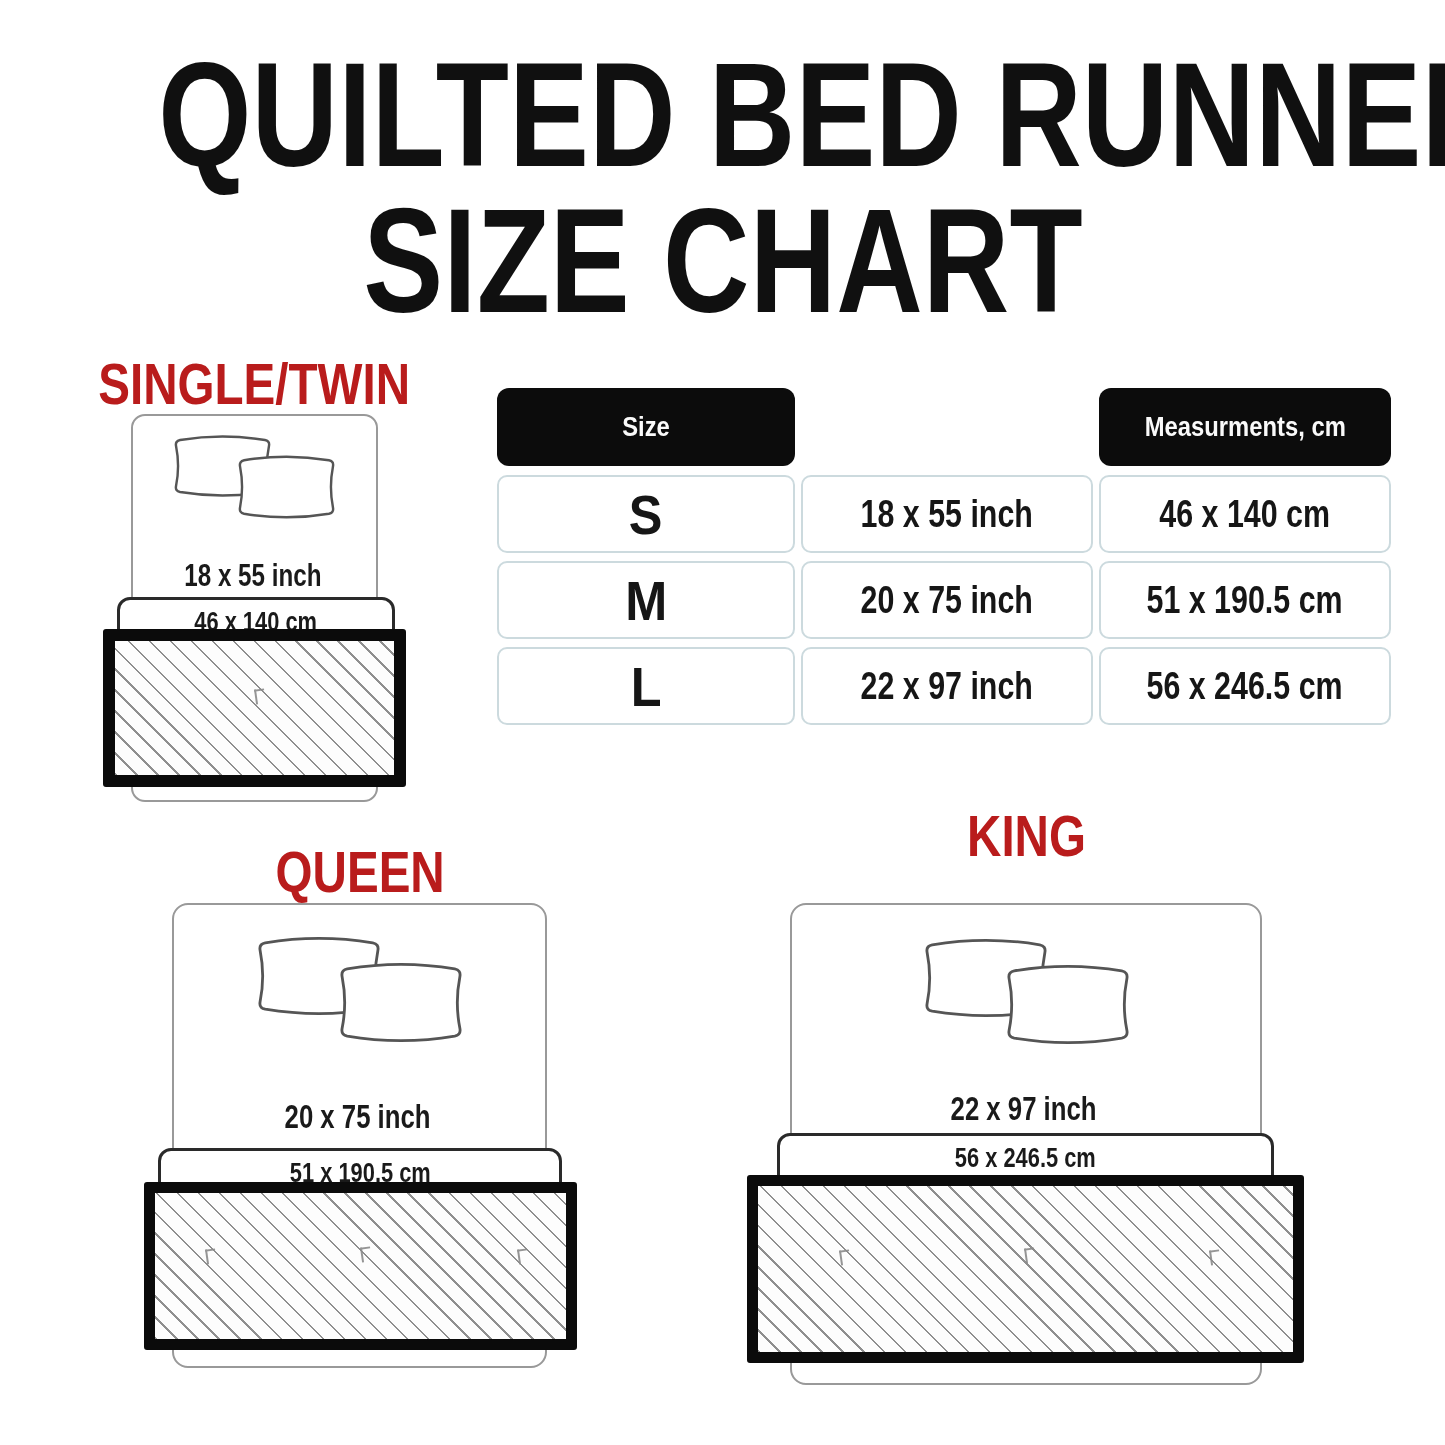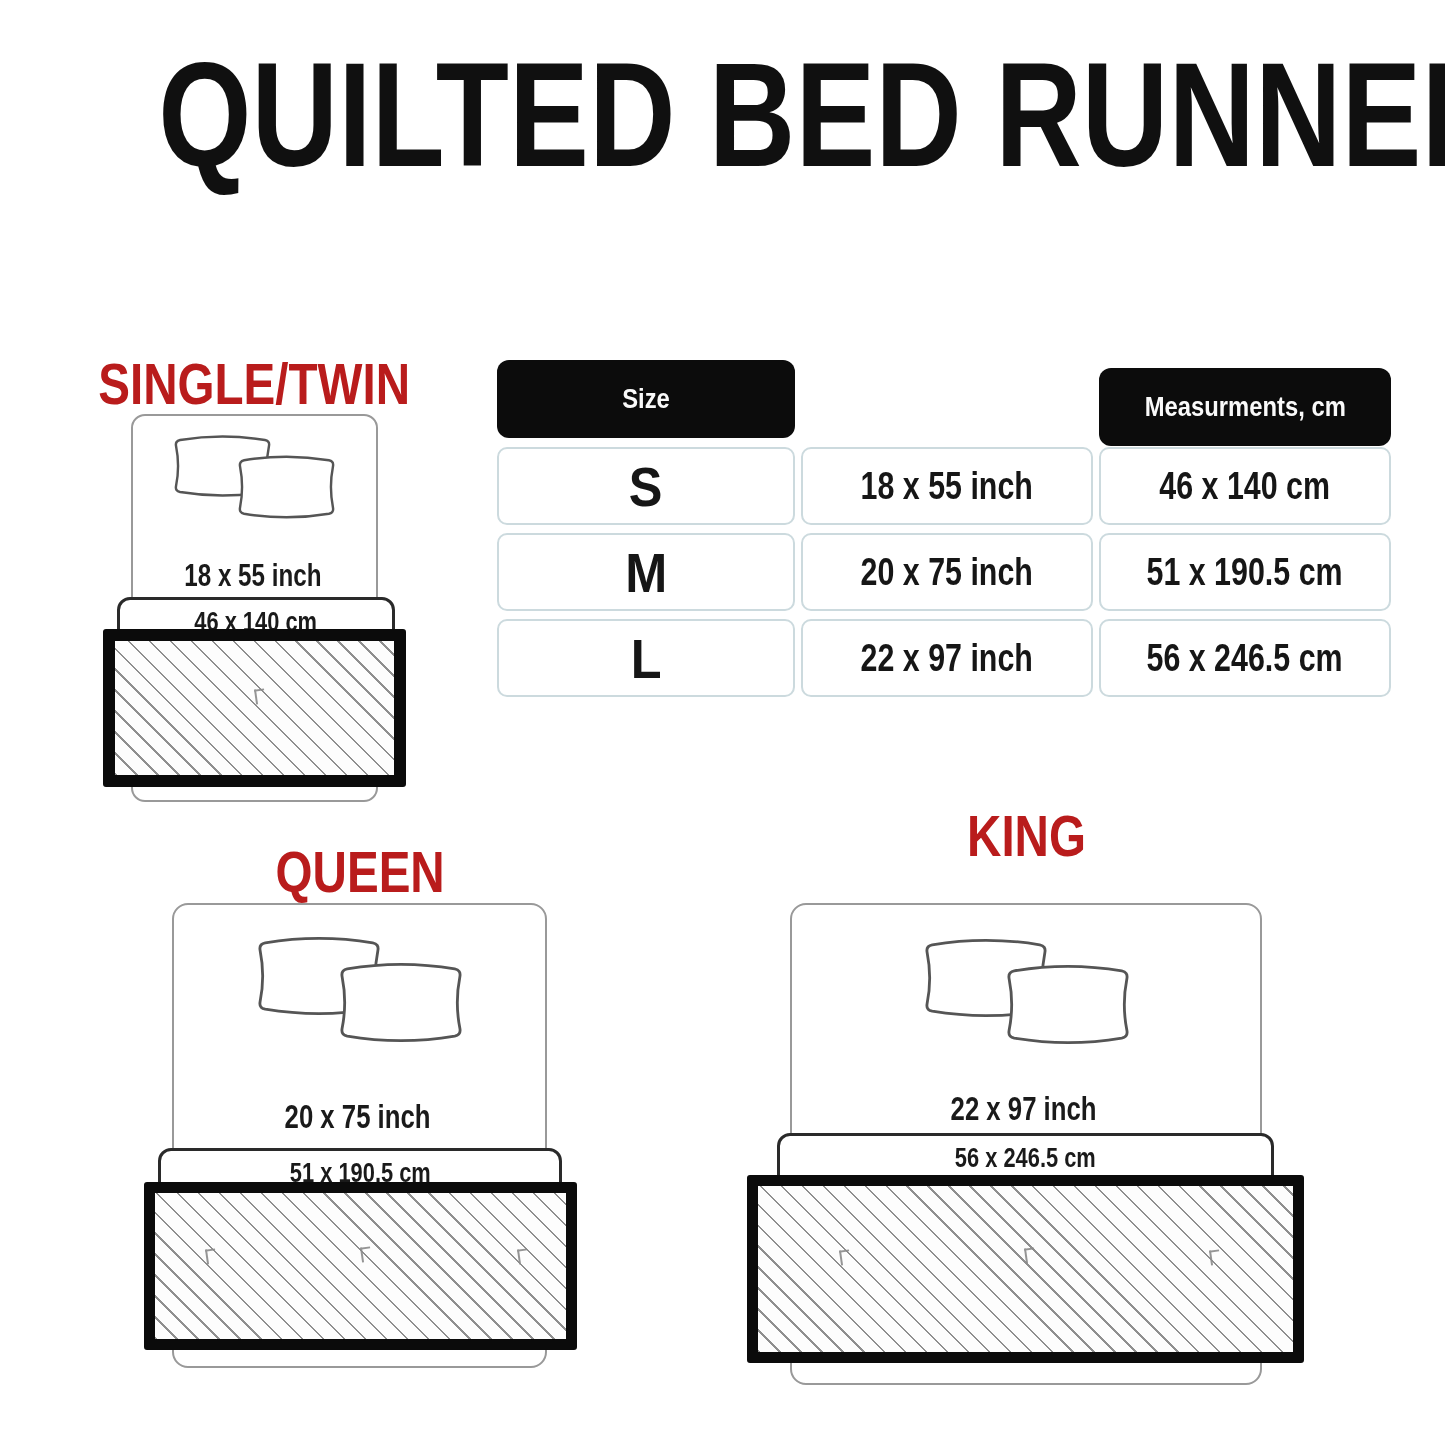--- a/index.html
+++ b/index.html
@@ -5,21 +5,21 @@
   html,body{margin:0;padding:0;background:#ffffff;}
   .page{
     position:relative;
     width:1445px;height:1445px;
     background:#ffffff;
     font-family:"Liberation Sans","DejaVu Sans",sans-serif;
     color:#141414;
     overflow:hidden;
   }
   .abs{position:absolute;}
-  .center-text{display:flex;align-items:center;justify-content:center;text-align:center;}
+  .center-text{display:flex;align-items:center;justify-content:center;text-align:center;margin-top:28px;}
   
   .cond{display:inline-block;transform:scaleX(0.80);transform-origin:center;white-space:nowrap;}
   .cond-title{display:inline-block;transform:scaleX(0.81);transform-origin:center;white-space:nowrap;}
 
   
   .title{
     left:0;top:42px;width:1445px;
     font-size:148px;font-weight:800;line-height:146px;
     text-align:center;color:#101010;letter-spacing:0px;
   }
@@ -67,28 +67,29 @@
     transform:rotate(-8deg);opacity:.9;
   }
 </style>
 </head>
 <body>
 
 <div class="page">
 
   <div class="abs title">
     <div><span class="cond-title">QUILTED BED RUNNER</span></div>
+    <div><span class="cond-title">SIZE CHART</span></div>
   </div>
 
   <div class="abs" style="left:497px;top:360px;width:894px;height:337px;">
 
     <div class="abs th center-text" style="left:0;top:0;width:298px;height:78px;">
       <span class="cond" style="transform:scaleX(0.85)">Size</span>
     </div>
-    <div class="abs th center-text" style="left:602px;top:8px;width:292px;height:78px;">
+    <div class="abs th center-text" style="left:602px;top:0;width:292px;height:78px;">
       <span class="cond" style="transform:scaleX(0.85)">Measurments, cm</span>
     </div>
 
     <div class="abs td td-size center-text" style="left:0;top:87px;width:294px;height:74px;">
       <span class="cond" style="transform:scaleX(0.9)">S</span>
     </div>
     <div class="abs td td-val center-text" style="left:304px;top:87px;width:288px;height:74px;">
       <span class="cond">18 x 55 inch</span>
     </div>
     <div class="abs td td-val center-text" style="left:602px;top:87px;width:288px;height:74px;">

